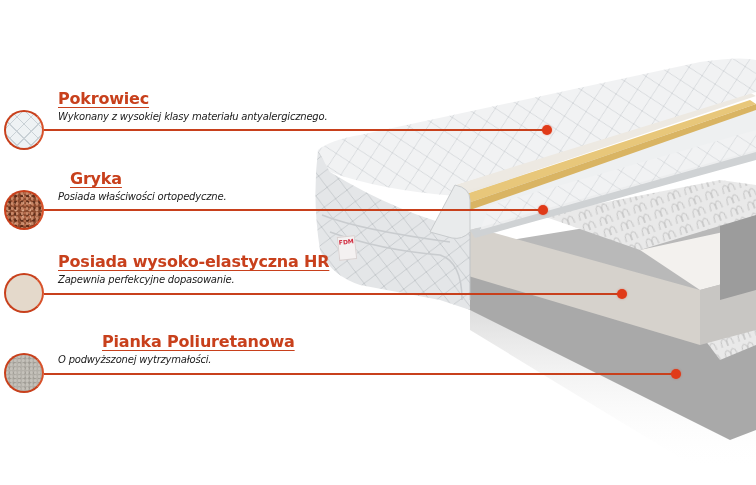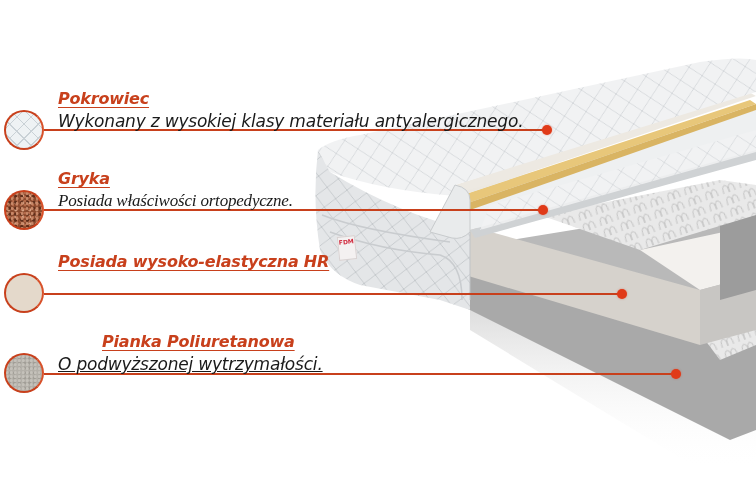--- a/index.html
+++ b/index.html
@@ -9,36 +9,35 @@
     height: 485px;
     overflow: hidden;
     background: #ffffff;
     font-family: "DejaVu Sans", sans-serif;
   }
   svg.art { position: absolute; left: 0; top: 0; }
   .feature-title {
     position: absolute;
     left: 58px;
     font-family: "DejaVu Sans", sans-serif;
-    font-style: italic;
     font-weight: bold;
     font-size: 16px;
     color: #c8401c;
     text-decoration: underline;
     text-decoration-thickness: 1px;
     text-underline-offset: 3px;
     white-space: nowrap;
     letter-spacing: -0.2px;
   }
   .feature-desc {
     position: absolute;
     left: 58px;
     font-family: "DejaVu Sans", sans-serif;
     font-style: italic;
-    font-size: 17px;
+    font-size: 10px;
     color: #1a1a1a;
     white-space: nowrap;
     letter-spacing: -0.2px;
   }
   .swatch {
     position: absolute;
     left: 4px;
     width: 40px;
     height: 40px;
     border-radius: 50%;
@@ -176,23 +175,24 @@
   <div class="dot" style="left:547px; top:130px;"></div>
   <div class="dot" style="left:543px; top:210px;"></div>
   <div class="dot" style="left:622px; top:294px;"></div>
   <div class="dot" style="left:676px; top:374px;"></div>
 
   <div class="swatch cover" style="top:110px;"></div>
   <div class="feature-title" style="top:89px;">Pokrowiec</div>
   <div class="feature-desc" style="top:111px;">Wykonany z wysokiej klasy materiału antyalergicznego.</div>
 
   <div class="swatch buckwheat" style="top:190px;"></div>
-  <div class="feature-title" style="top:169px;">Gryka</div>
-  <div class="feature-desc" style="top:191px;font-family:Liberation Serif, serif;">Posiada właściwości ortopedyczne.</div>
+  <div class="feature-title" style="top:169px;margin-left:12px;">Gryka</div>
+  <div class="feature-desc" style="top:191px;">Posiada właściwości ortopedyczne.</div>
 
   <div class="swatch hr-foam" style="top:273px;"></div>
   <div class="feature-title" style="top:252px;">Posiada wysoko-elastyczna HR</div>
+  <div class="feature-desc" style="top:274px;">Zapewnia perfekcyjne dopasowanie.</div>
 
   <div class="swatch pu-foam" style="top:353px;"></div>
   <div class="feature-title" style="top:332px;margin-left:44px;">Pianka Poliuretanowa</div>
-  <div class="feature-desc" style="top:354px;text-decoration:underline;">O podwyższonej wytrzymałości.</div>
+  <div class="feature-desc" style="top:354px;">O podwyższonej wytrzymałości.</div>
 
 </div>
 
 </body></html>

